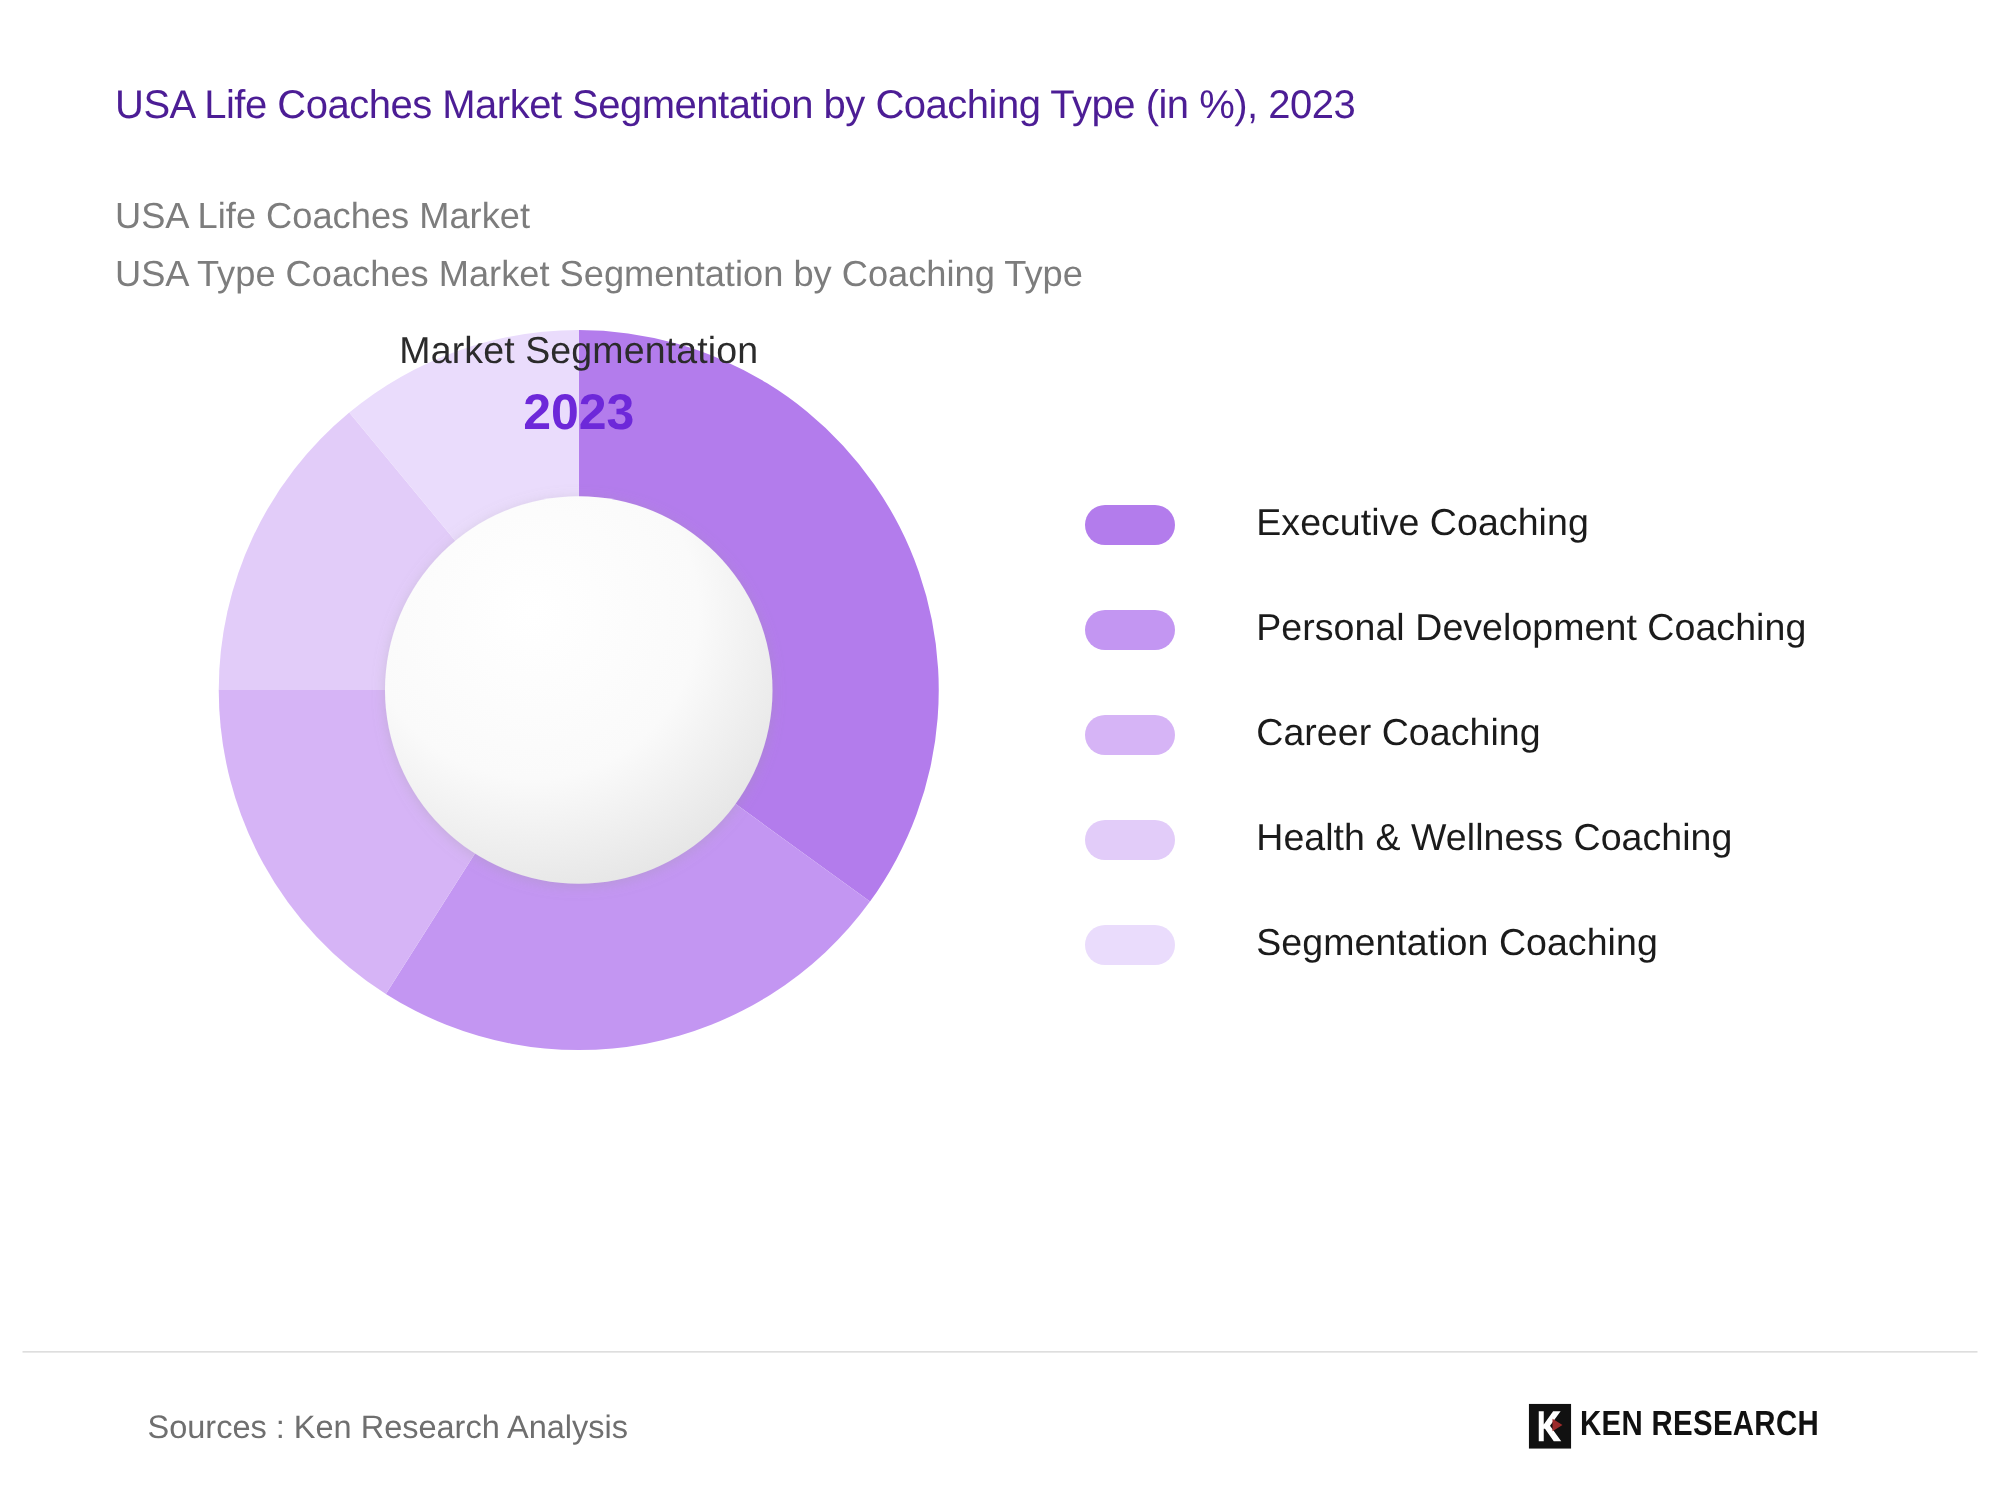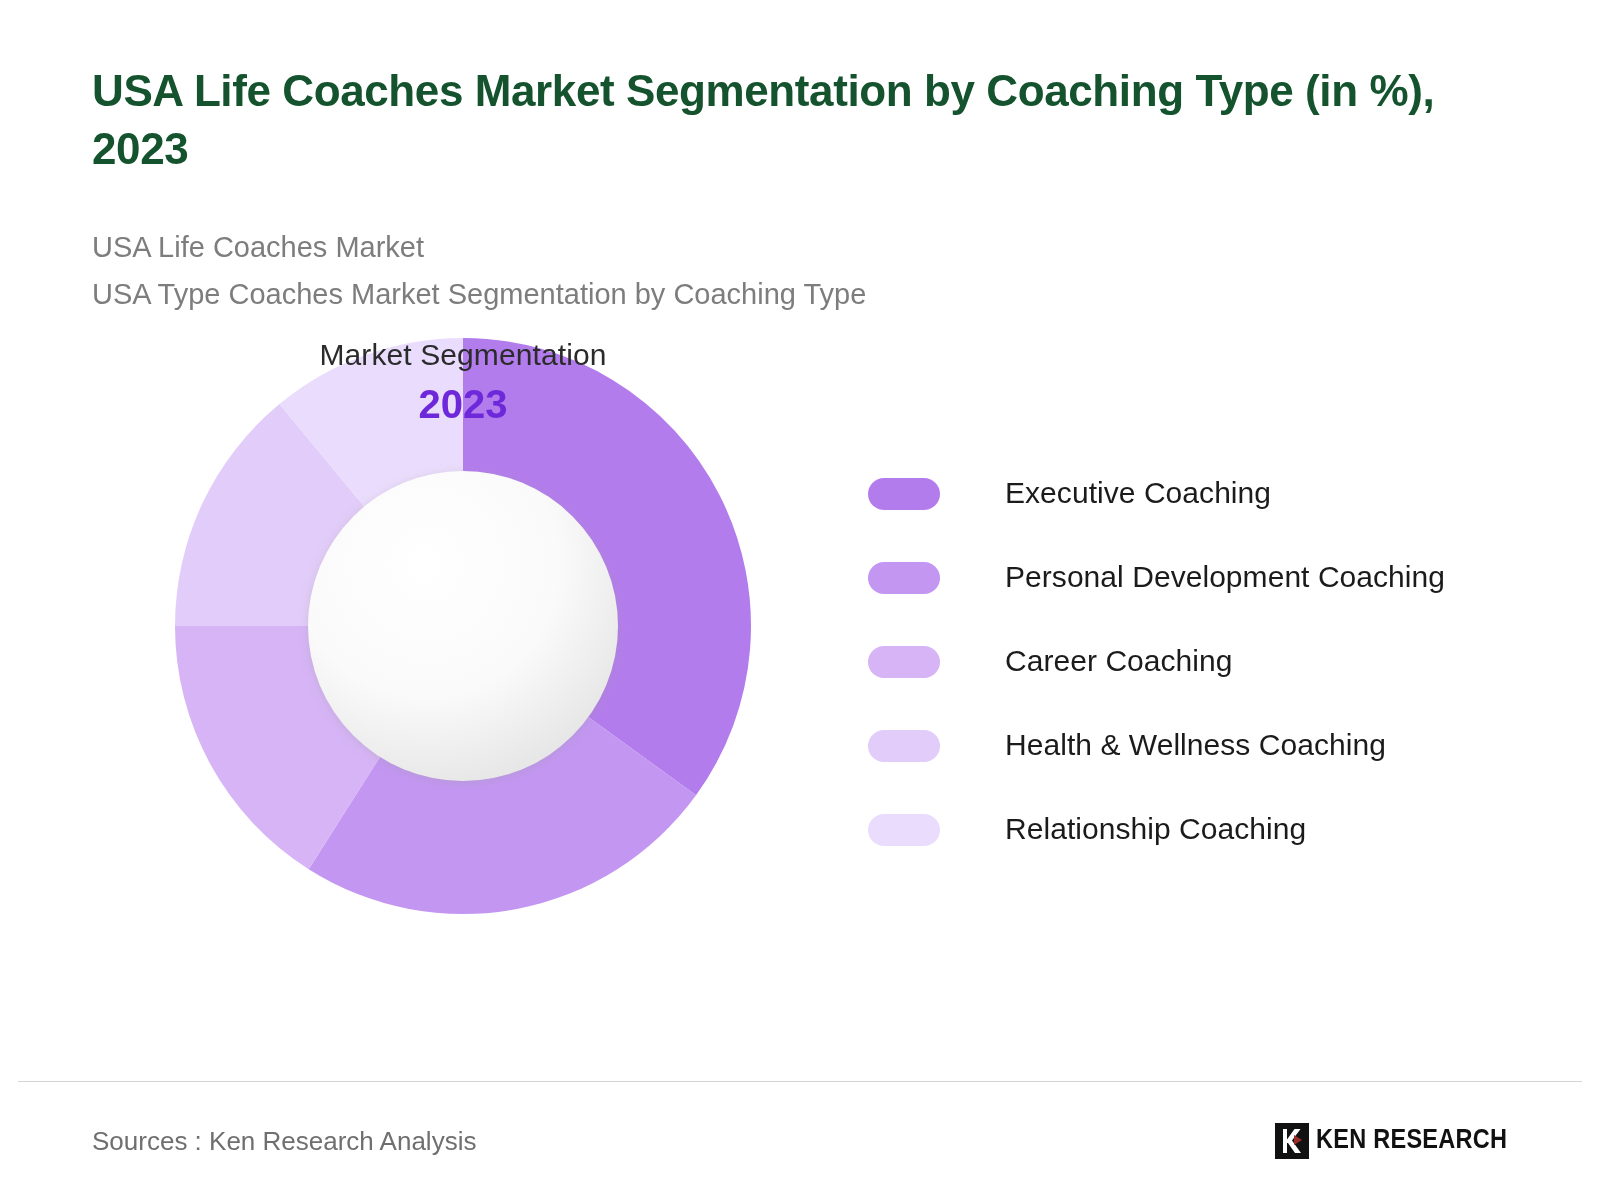--- a/index.html
+++ b/index.html
@@ -22,24 +22,24 @@
     background: #ffffff;
     display: flex;
     flex-direction: column;
   }
 
   
   .header {
     padding: 62px 90px 0 92px;
   }
   .chart-title {
-    font-size: 44px;
-    font-weight: 700;
+    font-size: 32px;
+    font-weight: 400;
     line-height: 1.32;
-    color: #14532d;
+    color: #4c1d95;
     letter-spacing: -0.4px;
     max-width: 1400px;
     margin: 0;
   }
   .subtitle-block {
     margin-top: 46px;
   }
   .subtitle-line {
     font-size: 29px;
     color: #7d7d7d;
@@ -126,22 +126,23 @@
   .footer-rule {
     height: 1px;
     background: #d4d4d4;
     margin: 0 18px 0 18px;
   }
   .footer {
     height: 118px;
     display: flex;
     align-items: center;
     justify-content: space-between;
-    padding: 0 56px 0 92px;
+    padding: 0 108px 0 92px;
     box-sizing: border-box;
+    margin-left: 26px;
   }
   .sources {
     font-size: 26px;
     color: #6f6f6f;
     font-weight: 400;
   }
   .logo {
     display: flex;
     align-items: flex-start;
   }
@@ -226,21 +227,21 @@
         <div class="legend-item">
           <span class="legend-swatch" style="background: rgb(214, 180, 246);"></span>
           <span class="legend-label">Career Coaching</span>
         </div>
         <div class="legend-item">
           <span class="legend-swatch" style="background: rgb(226, 204, 249);"></span>
           <span class="legend-label">Health &amp; Wellness Coaching</span>
         </div>
         <div class="legend-item">
           <span class="legend-swatch" style="background: rgb(234, 220, 252);"></span>
-          <span class="legend-label">Relationship Coaching</span>
+          <span class="legend-label">Segmentation Coaching</span>
         </div>
       </div>
 
   </div>
 
   <div class="footer-rule"></div>
   <div class="footer">
     <div class="sources">Sources : Ken Research Analysis</div>
     <div class="logo">
       <div class="logo-mark">

